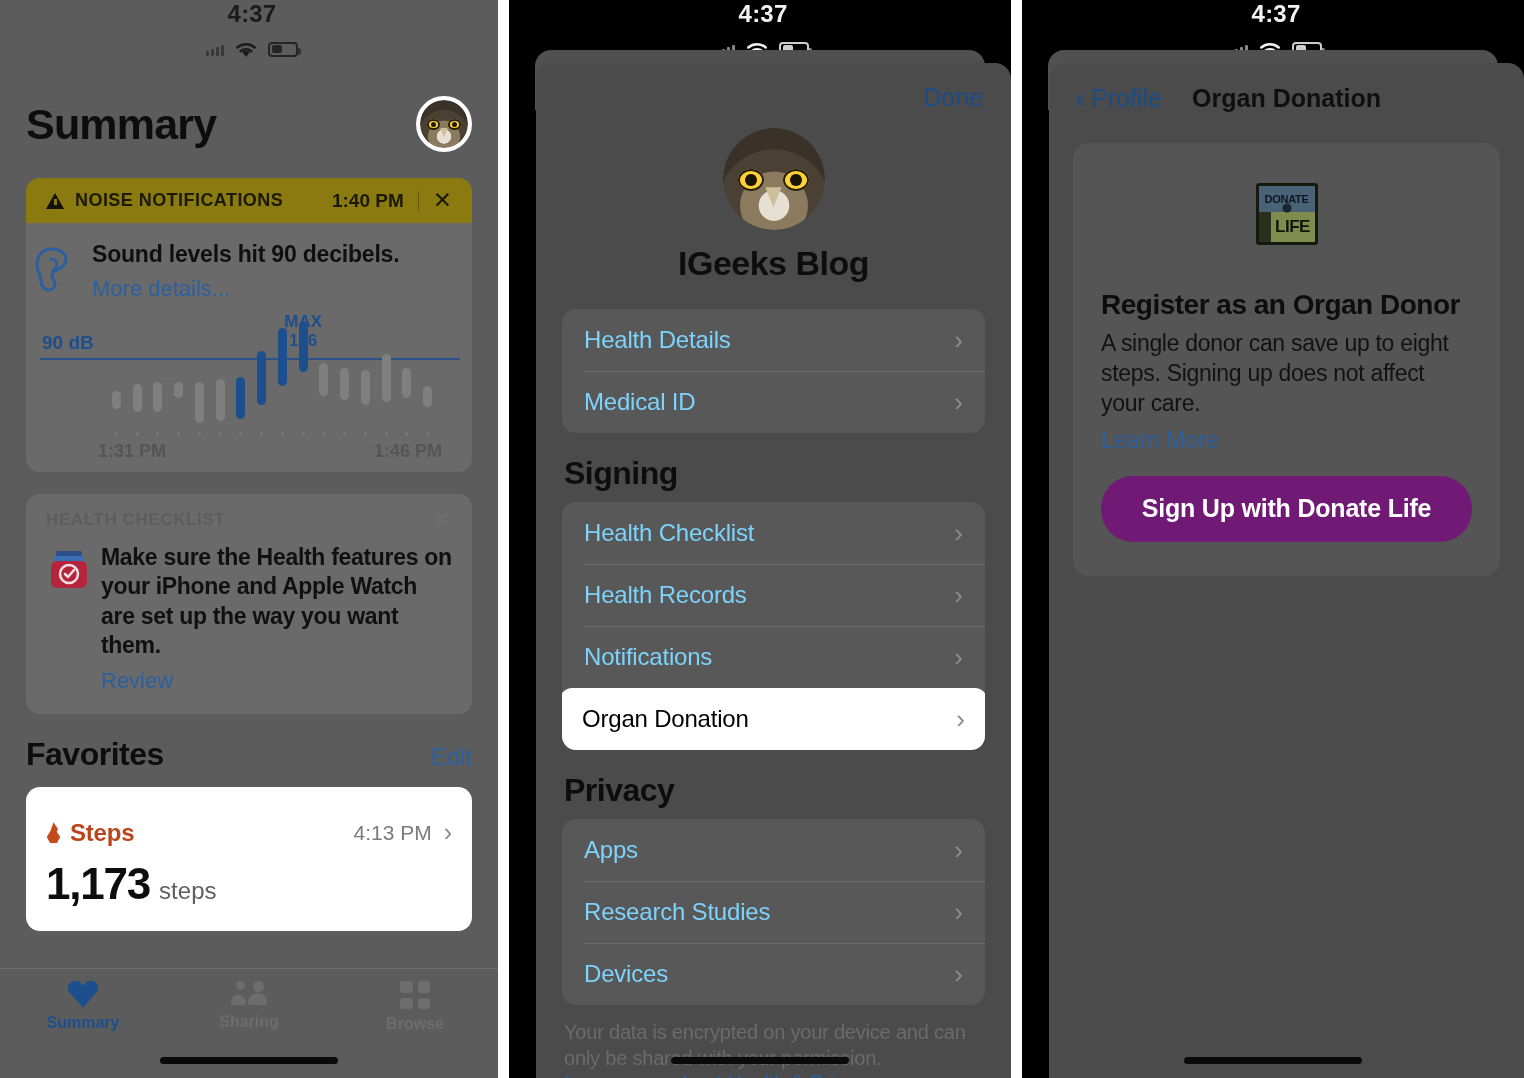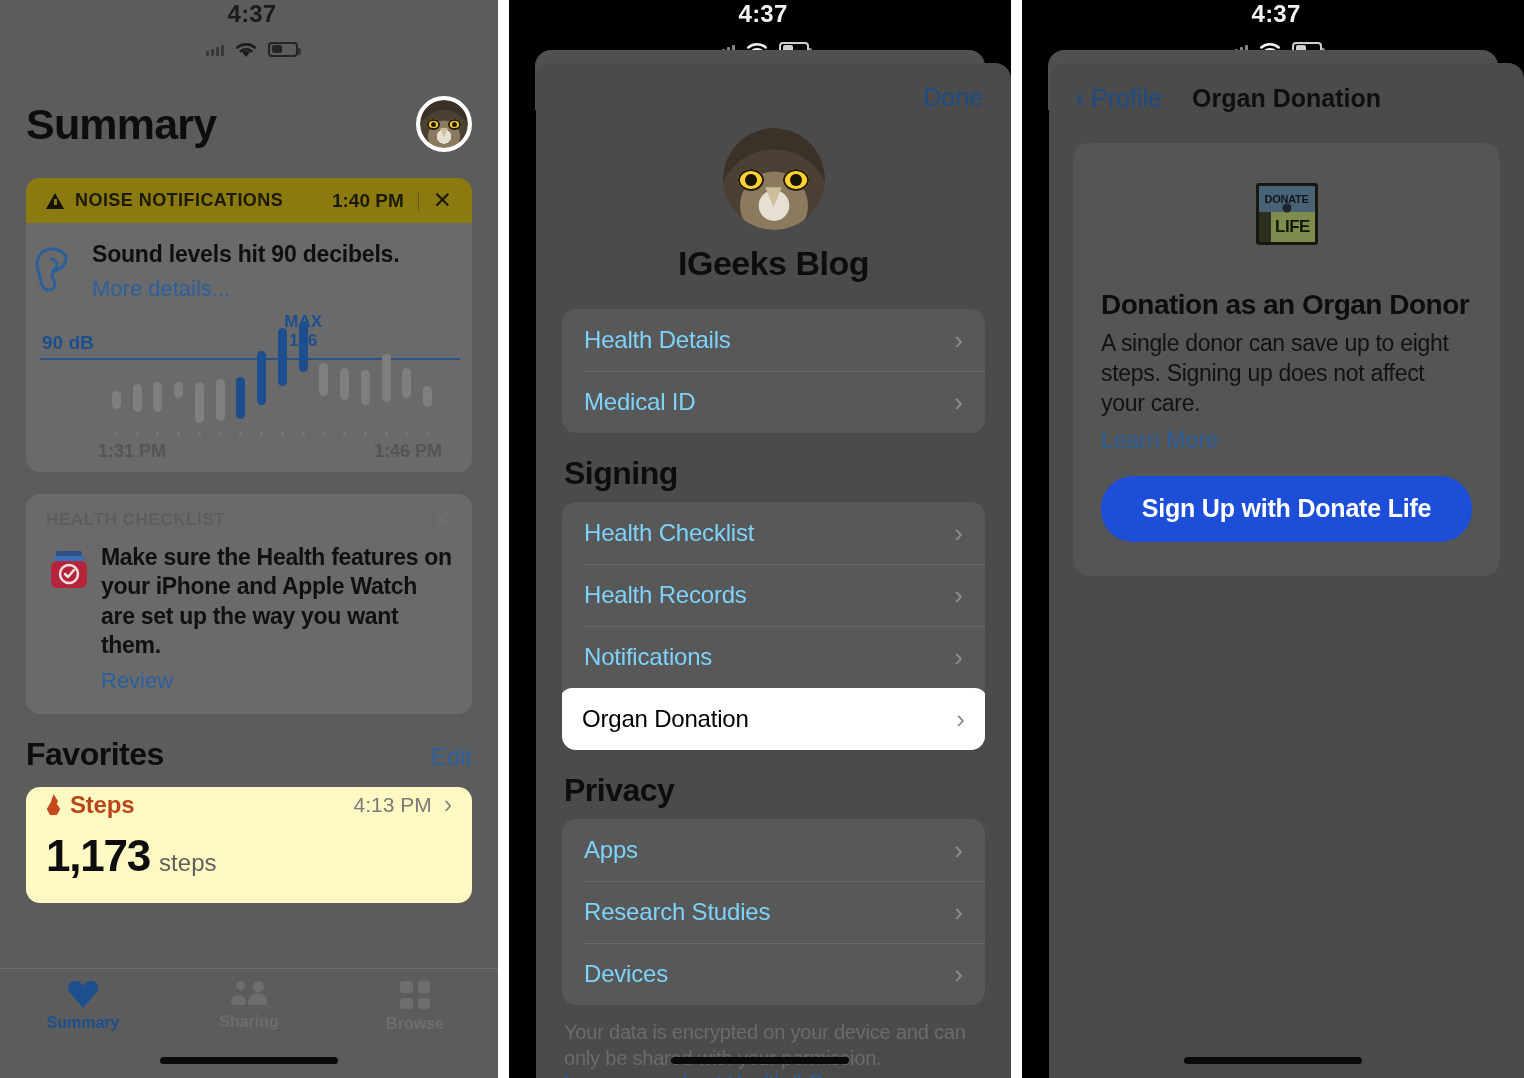--- a/index.html
+++ b/index.html
@@ -94,21 +94,21 @@
   .hc-head .x-ico { color:#6f6f6f; }
   .hc-body { display:flex; gap:9px; padding: 4px 20px 20px; }
   .clip { flex:0 0 auto; width:46px; height:46px; margin-top:4px; }
   .hc-txt p { font-size:23px; line-height:1.28; font-weight:700; color:#101010; letter-spacing:-.3px;}
   .hc-txt a { display:inline-block; margin-top:7px; font-size:22px; color:#2c5f9e; text-decoration:none;}
 
   
   .fav-head { display:flex; align-items:baseline; justify-content:space-between; margin: 8px 0 14px; }
   .fav-head h2 { font-size:32px; font-weight:800; letter-spacing:-.5px; color:#0d0d0d;}
   .fav-head a { font-size:24px; color:#2c5f9e; text-decoration:none;}
-  .fav-card { background:#fef9c3; border-radius:14px; padding: 4px 20px 22px; }
+  .fav-card { background:#ffffff; border-radius:14px; padding: 32px 20px 22px; }
   .fav-row { display:flex; align-items:center; justify-content:space-between; }
   .fav-left { display:flex; align-items:center; gap:9px; }
   .flame { width:15px; height:21px; background:#c44a1c;
            clip-path: polygon(50% 0,80% 32%,72% 45%,95% 70%,72% 100%,28% 100%,5% 70%,30% 40%); }
   .fav-name { font-size:24px; font-weight:700; color:#b9451a; letter-spacing:-.2px;}
   .fav-right { display:flex; align-items:center; gap:12px; color:#7b7b7b; }
   .fav-time { font-size:21px; }
   .chev { color:#8a8a8a; font-size:25px; line-height:1; }
   .fav-value { margin-top:12px; display:flex; align-items:baseline; gap:9px; }
   .fav-value b { font-size:44px; font-weight:800; letter-spacing:-1.2px; color:#0d0d0d;}
@@ -181,21 +181,21 @@
             background:#4a6275; display:flex; align-items:center; justify-content:center; }
   .dl-top span { font-size:11px; font-weight:900; color:#0e1620; letter-spacing:-.3px; }
   .dl-bot { position:absolute; left:12px; right:0; bottom:0; height:54%;
             background:#7e8c4d; display:flex; align-items:center; justify-content:center; }
   .dl-bot span { font-size:17px; font-weight:900; color:#10170a; letter-spacing:-.5px; }
   .dl-dot { position:absolute; left:50%; top:40%; transform:translate(-50%,-50%);
             width:9px;height:9px;border-radius:50%;background:#1b2430; z-index:3;}
   .donor-h { font-size:28px; font-weight:800; color:#0d0d0d; letter-spacing:-.5px; }
   .donor-p { font-size:23px; line-height:1.3; color:#121212; margin-top:8px; letter-spacing:-.3px;}
   .donor-a { display:inline-block; margin-top:8px; font-size:23px; color:#2d5f9c; text-decoration:none;}
-  .cta { margin-top:22px; background:#1d4ed8; border-radius:32px; height:66px;
+  .cta { margin-top:22px; background:#701a75; border-radius:32px; height:66px;
          display:flex; align-items:center; justify-content:center; }
   .cta span { color:#fff; font-size:25px; font-weight:800; letter-spacing:-.2px; }
 </style>
 </head>
 <body>
 
 <div class="stage">
 
   <div class="panel panel-1">
 
@@ -518,21 +518,21 @@
             <div class="dl-logo">
               <div class="dl-top">
                   <span>DONATE</span>
                 </div>
               <div class="dl-dot"></div>
               <div class="dl-bot">
                   <span>LIFE</span>
                 </div>
             </div>
           </div>
-          <div class="donor-h">Donation as an Organ Donor</div>
+          <div class="donor-h">Register as an Organ Donor</div>
           <div class="donor-p">A single donor can save up to eight steps. Signing up does not affect your care.</div>
           <a href="#" class="donor-a">Learn More</a>
           <div class="cta">
             <span>Sign Up with Donate Life</span>
           </div>
         </div>
       </div>
     </div>
     <div class="home-ind"></div>
   </div>

